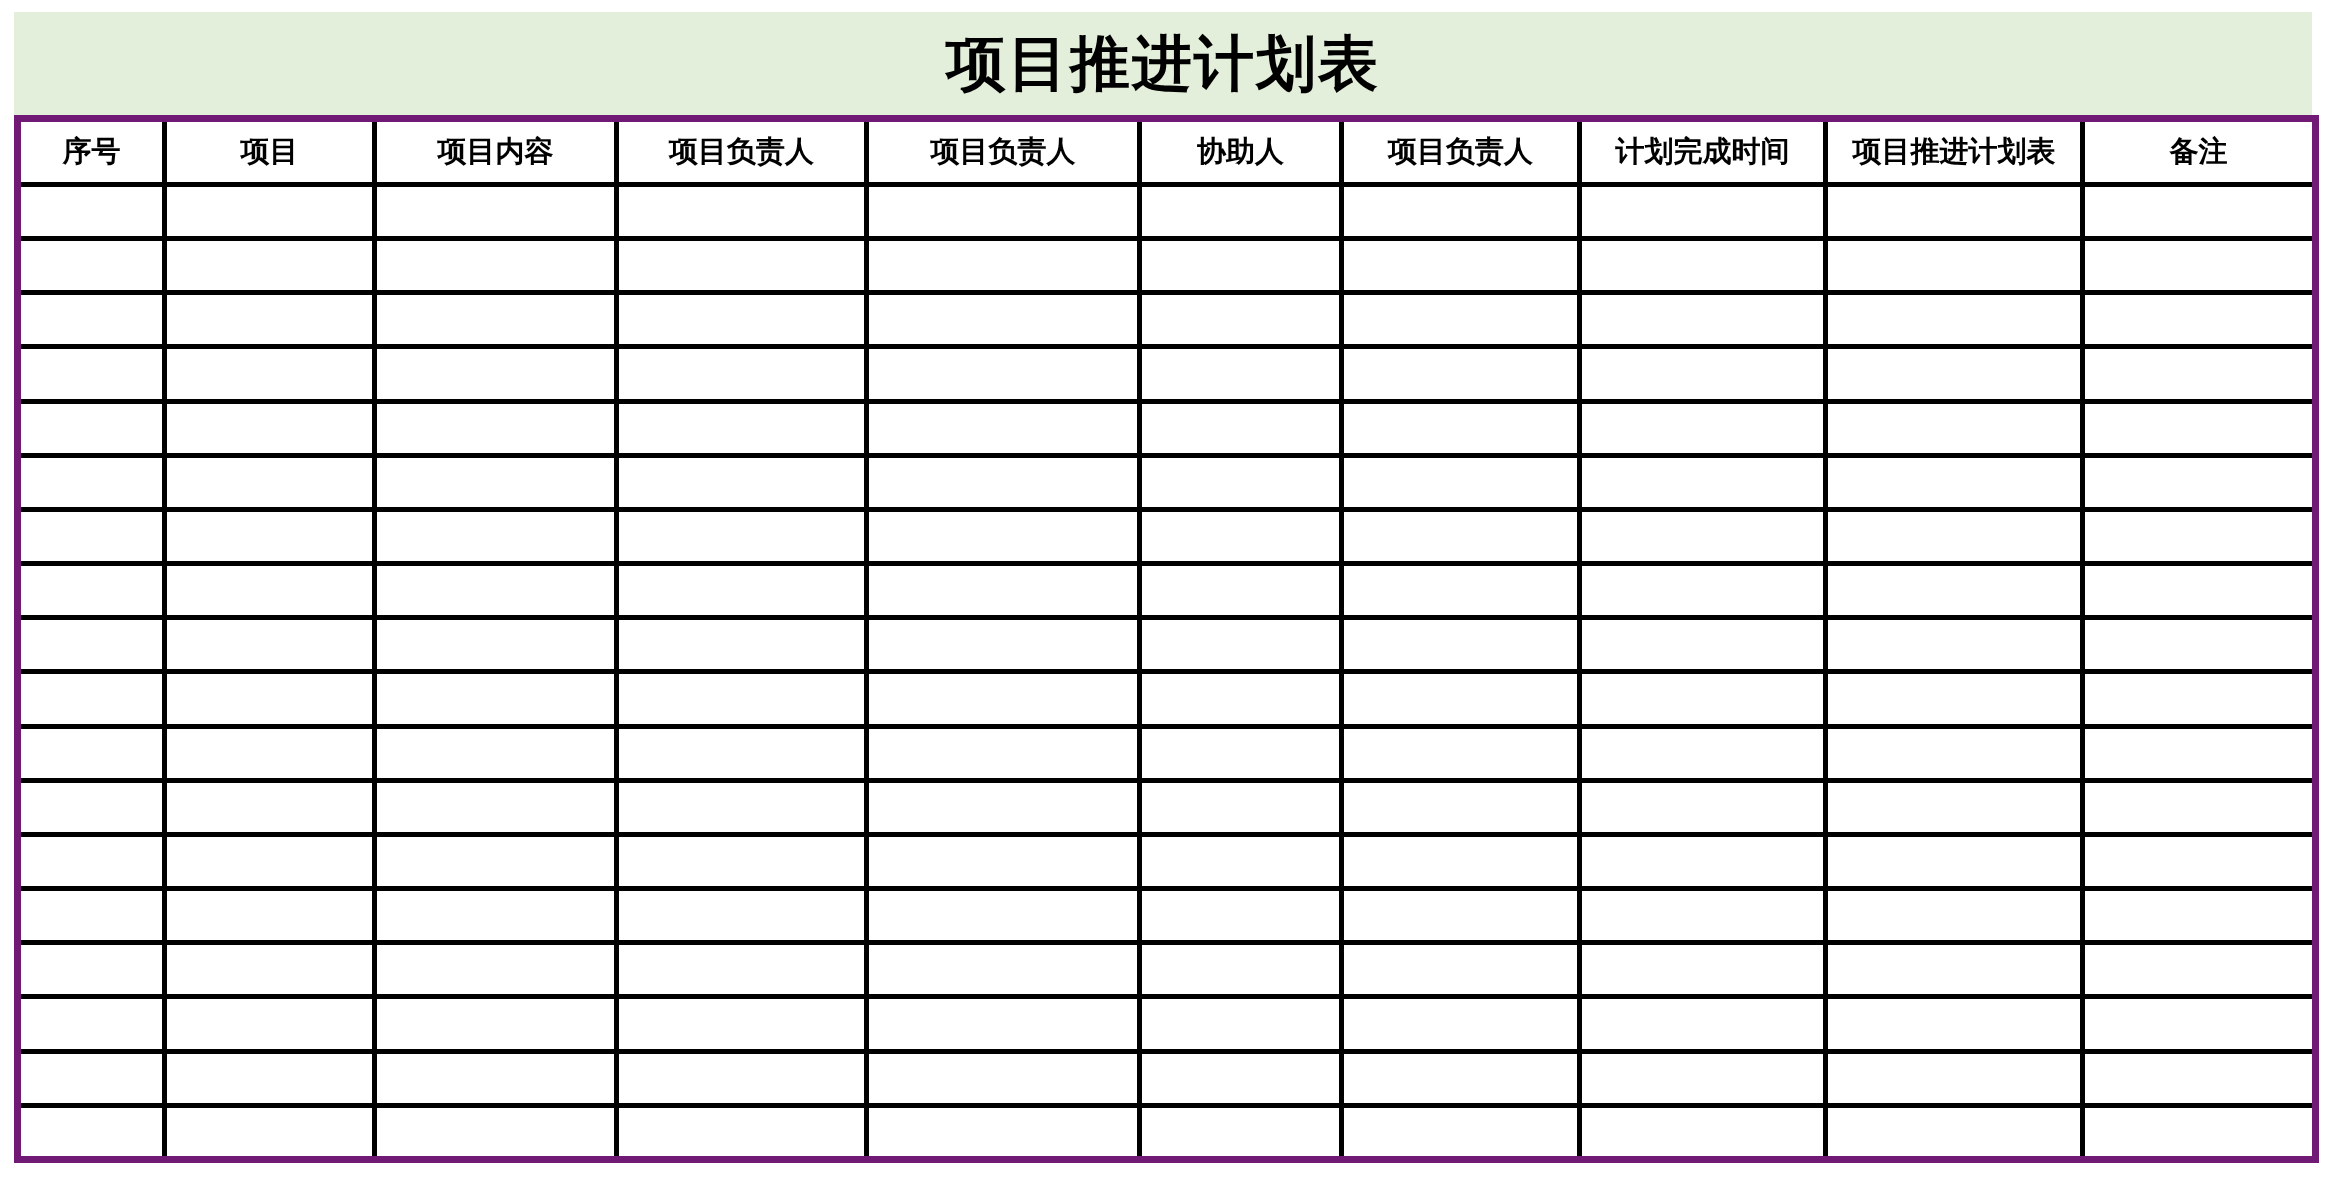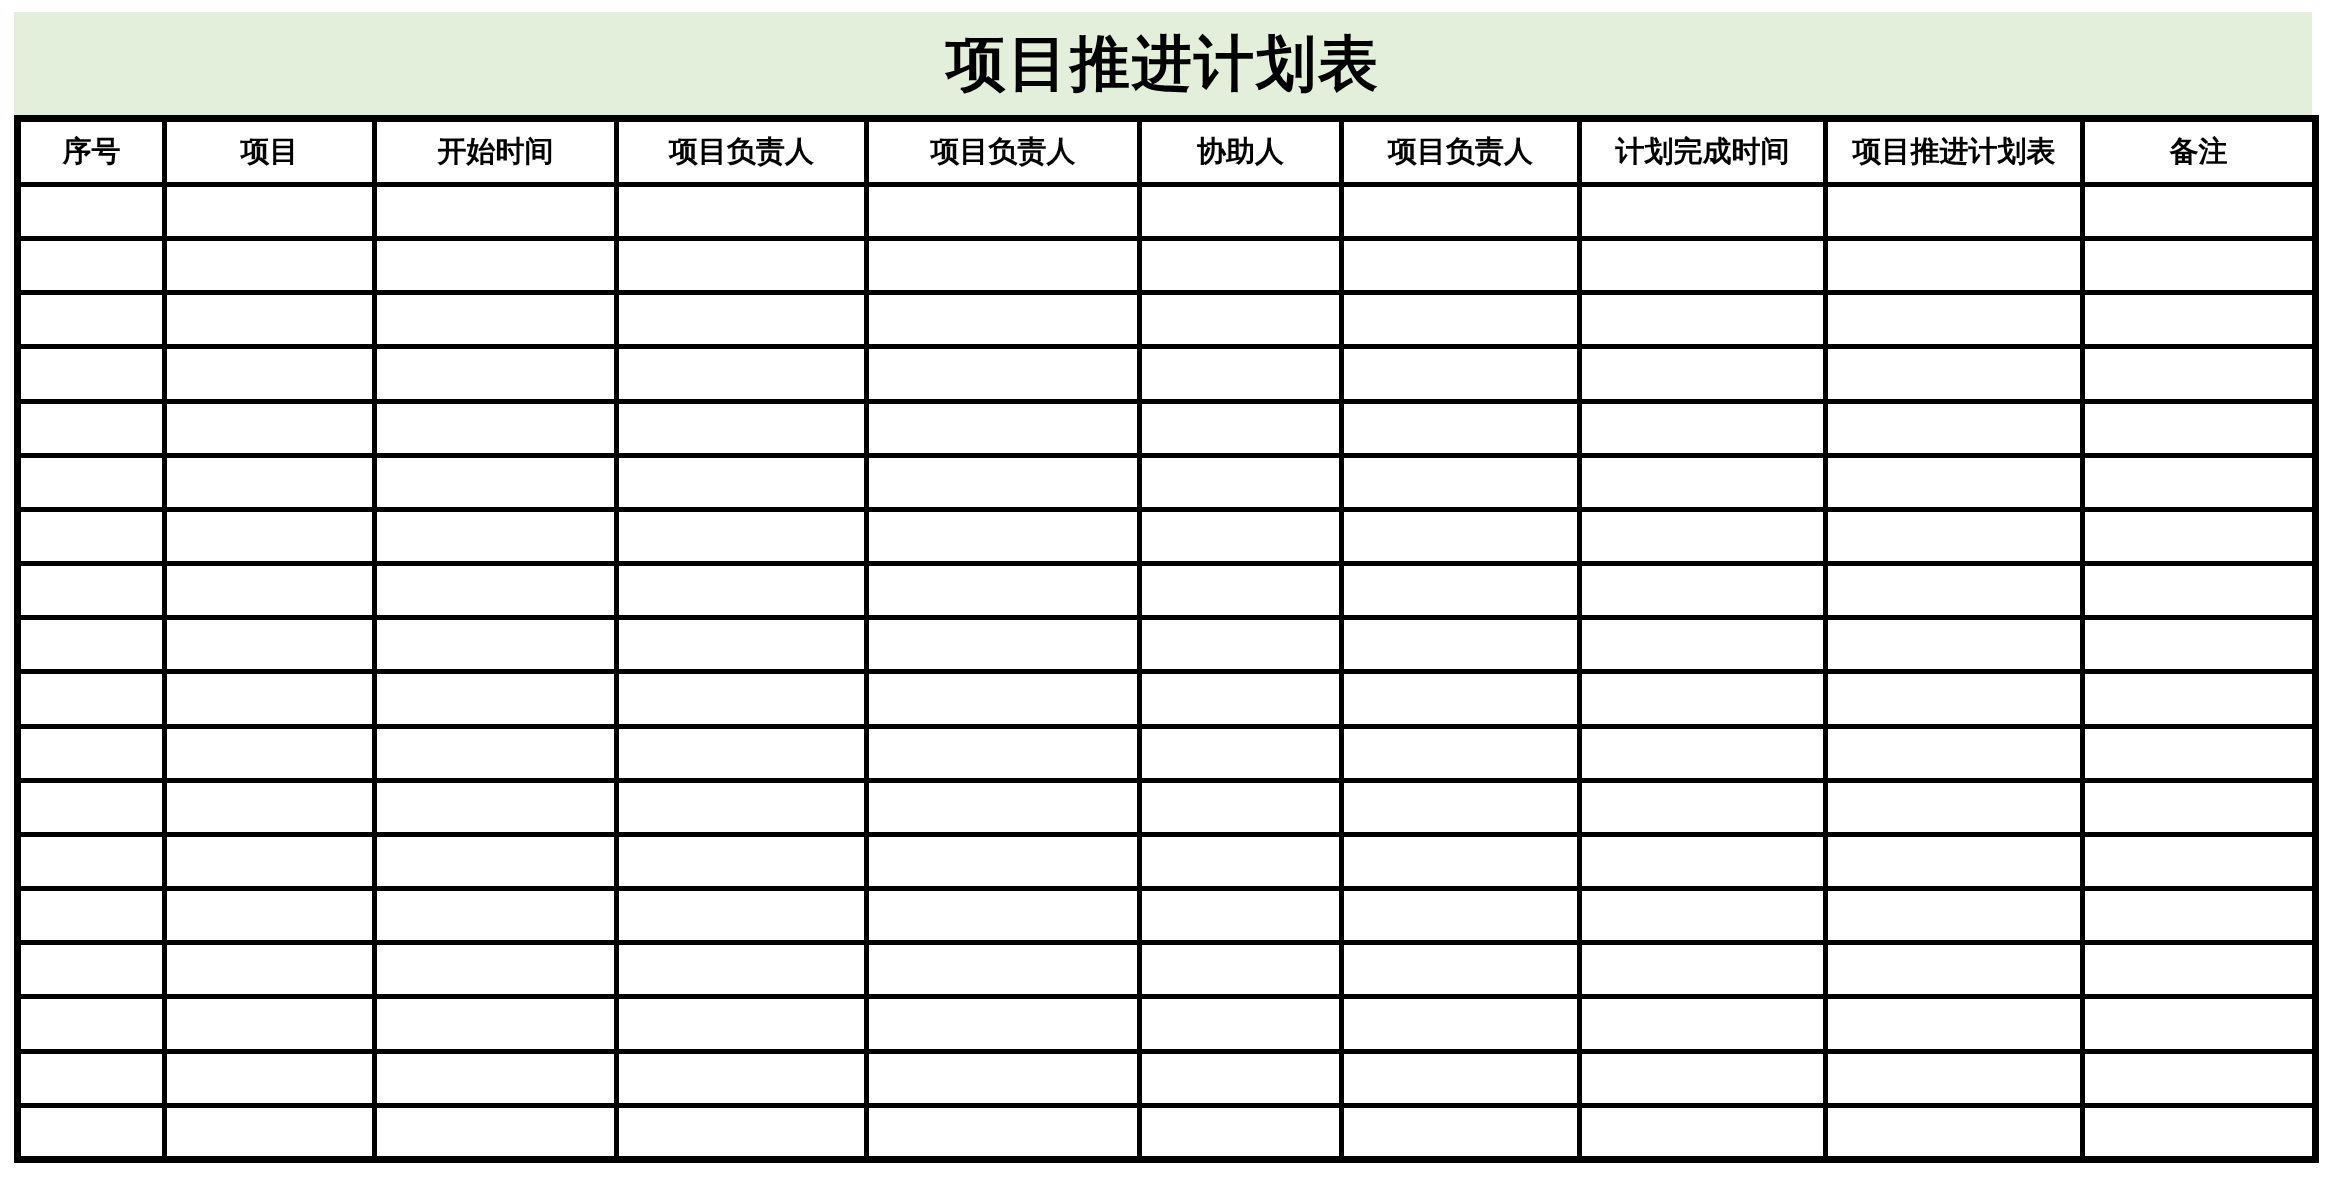--- a/index.html
+++ b/index.html
@@ -36,21 +36,21 @@
   }
   table.plan th,
   table.plan td {
     border: 5px solid #000;
     padding: 0;
     text-align: center;
     vertical-align: middle;
     overflow: hidden;
     white-space: nowrap;
   }
-  table.plan { border: 7px solid #000000; }
+  table.plan { border: 7px solid #701a75; }
   table.plan th {
     height: 66px;
     font-size: 29px;
     font-weight: 700;
   }
   table.plan td {
     height: 49px;
     font-size: 24px;
   }
 </style>
@@ -73,21 +73,21 @@
         <col style="width: 202px;">
         <col style="width: 238px;">
         <col style="width: 246px;">
         <col style="width: 257px;">
         <col style="width: 233px;">
       </colgroup>
     <thead>
       <tr id="plan-header-row">
           <th>序号</th>
           <th>项目</th>
-          <th>开始时间</th>
+          <th>项目内容</th>
           <th>项目负责人</th>
           <th>项目负责人</th>
           <th>协助人</th>
           <th>项目负责人</th>
           <th>计划完成时间</th>
           <th>项目推进计划表</th>
           <th>备注</th>
         </tr>
     </thead>
     <tbody id="plan-body">

